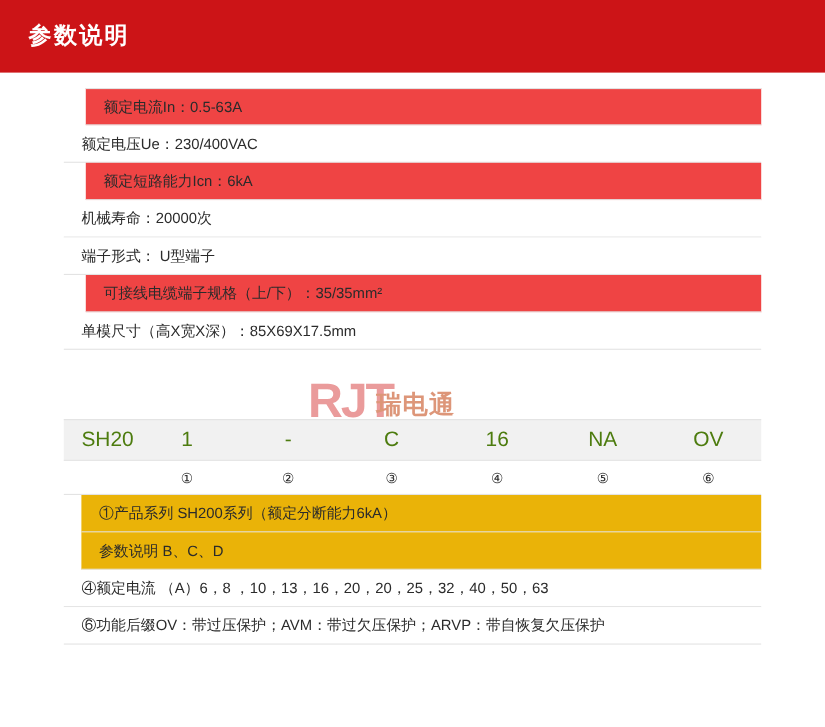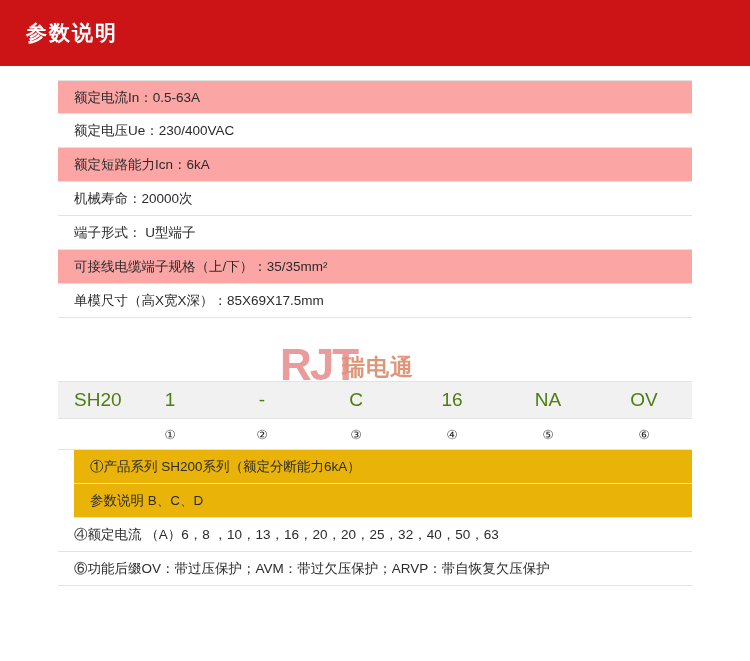--- a/index.html
+++ b/index.html
@@ -39,21 +39,22 @@
   .spec-row {
     height: 34px;
     line-height: 34px;
     font-size: 13.5px;
     color: #2b2b2b;
     padding-left: 16px;
     box-sizing: border-box;
     border-bottom: 1px solid #e3e3e3;
   }
   .spec-row.odd {
-    background: #fca5a5;
+    background: #ef4444;
+    margin-left: 20px;
   }
   .spec-row.even {
     background: #ffffff;
   }
   .spec-row:first-child {
     border-top: 1px solid #e3e3e3;
   }
   .watermark {
     position: absolute;
     left: 280px;

